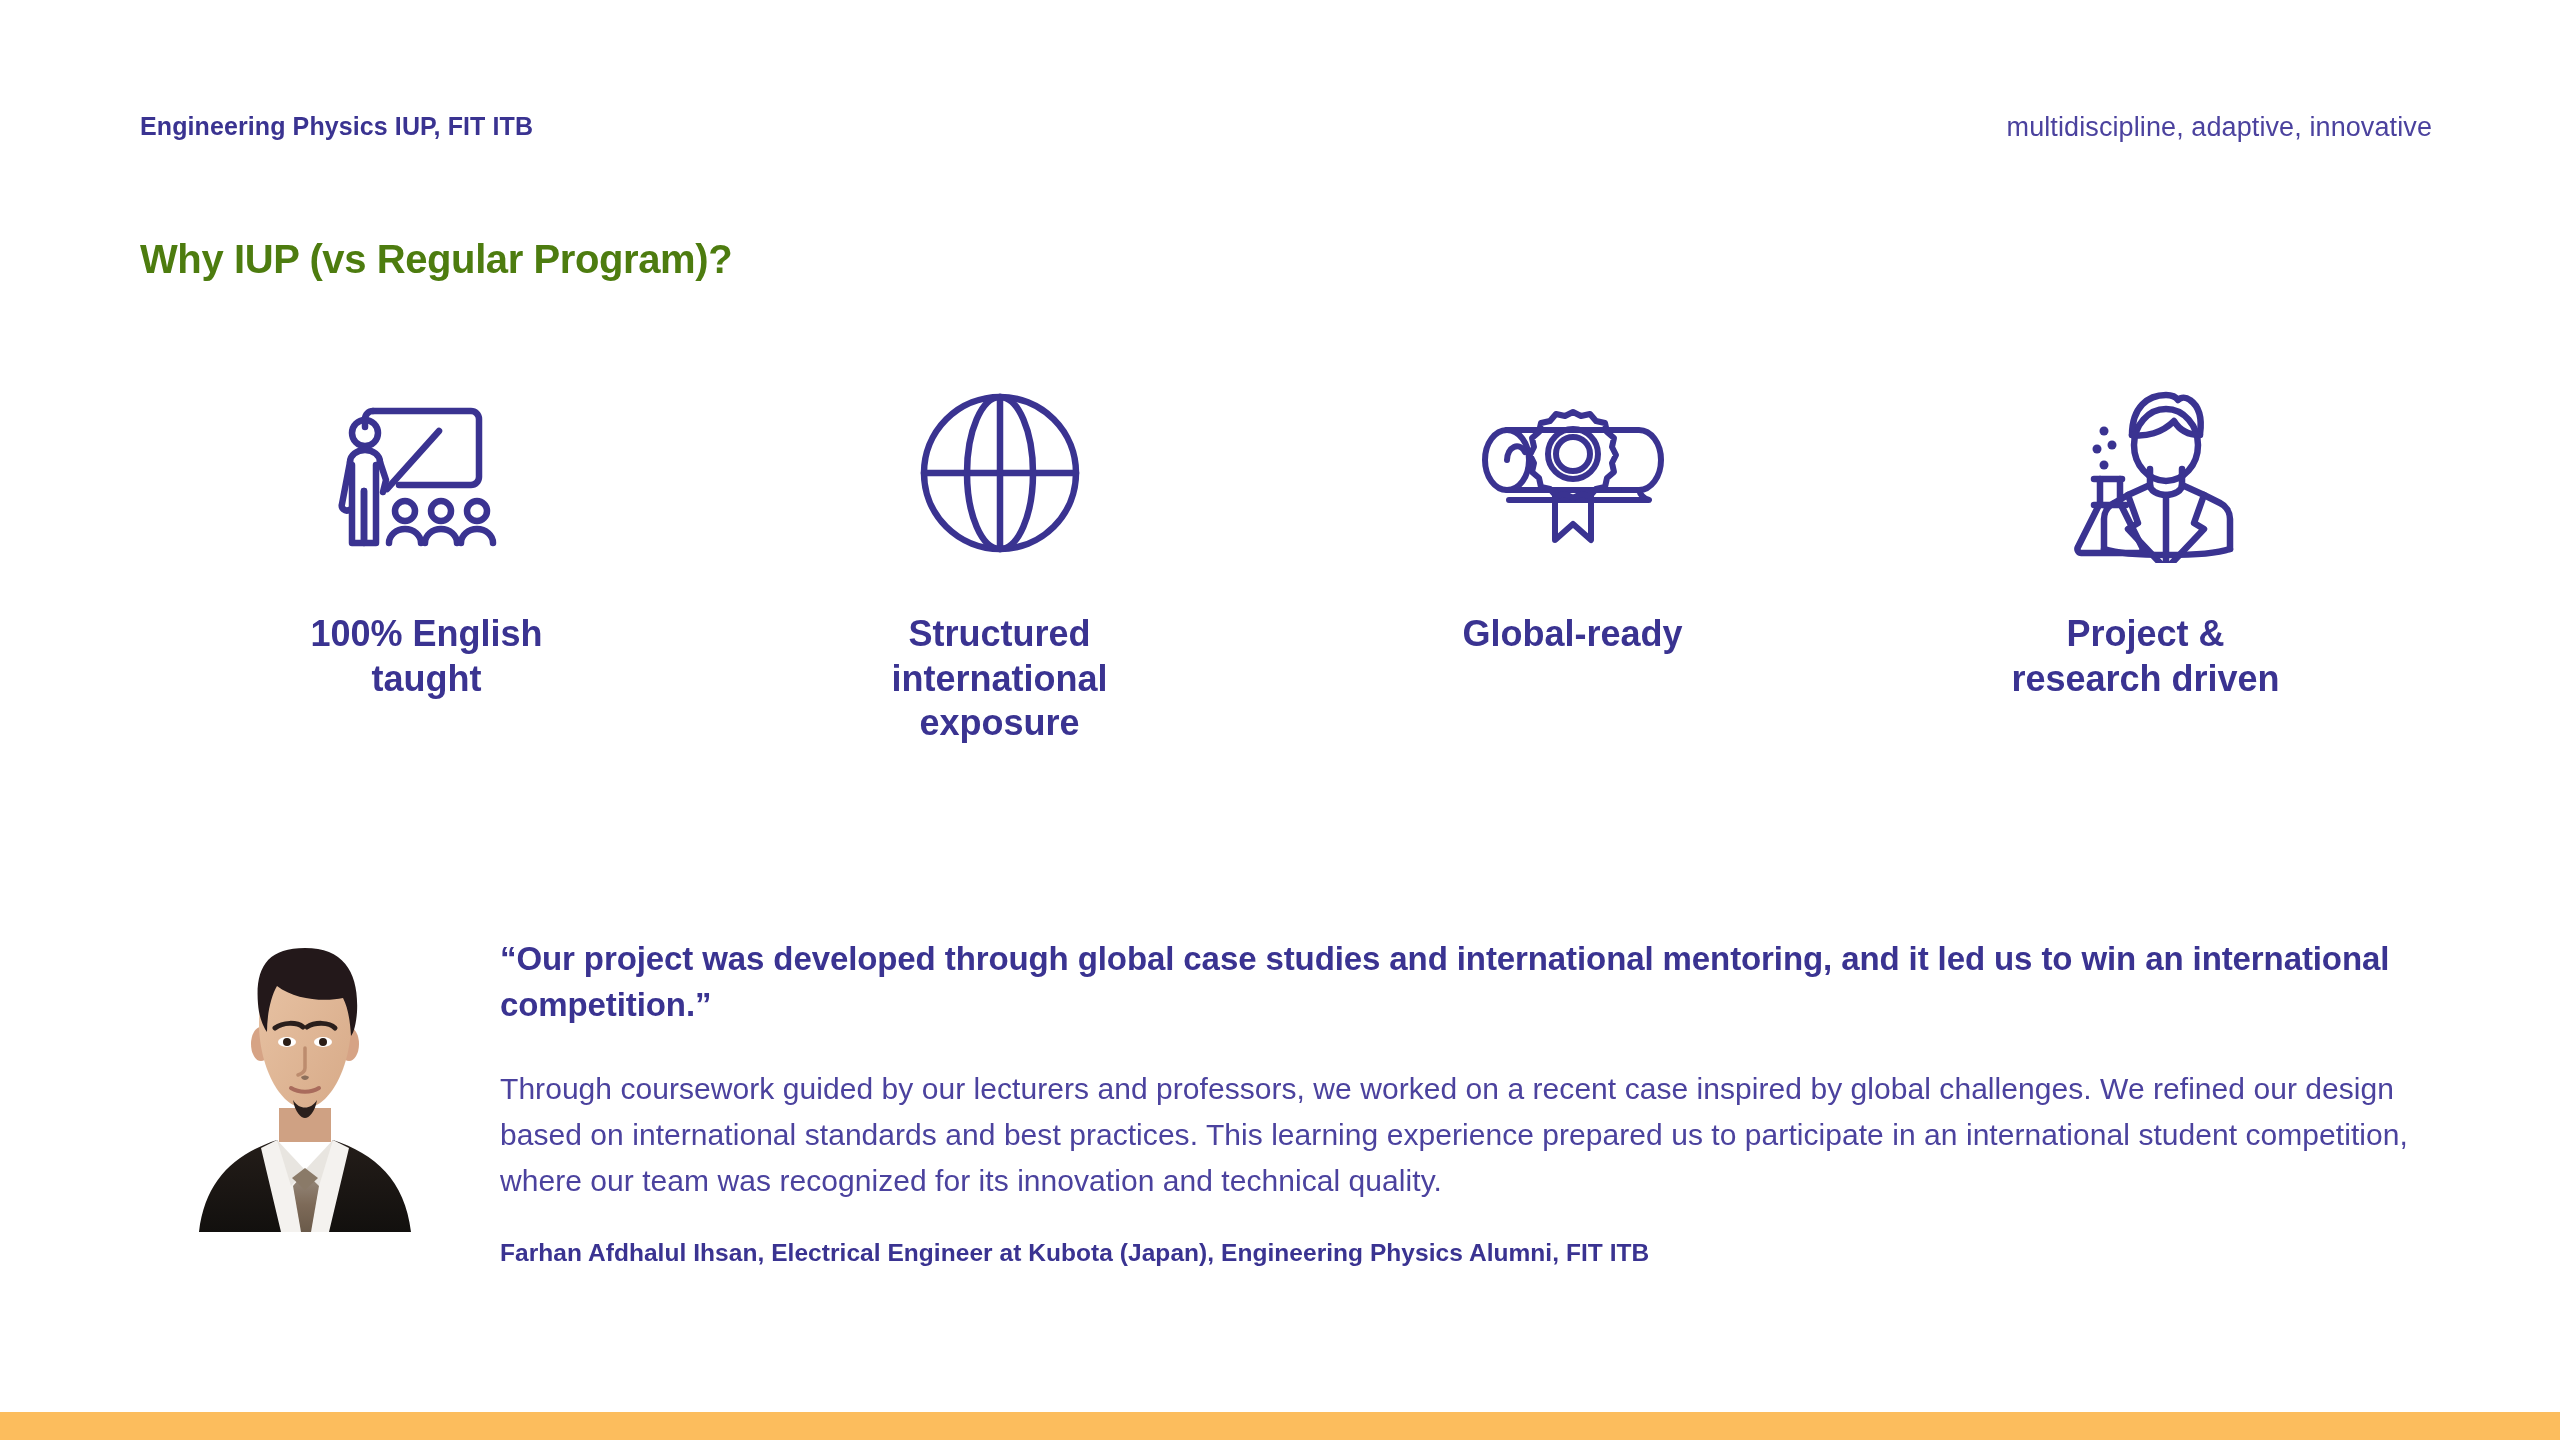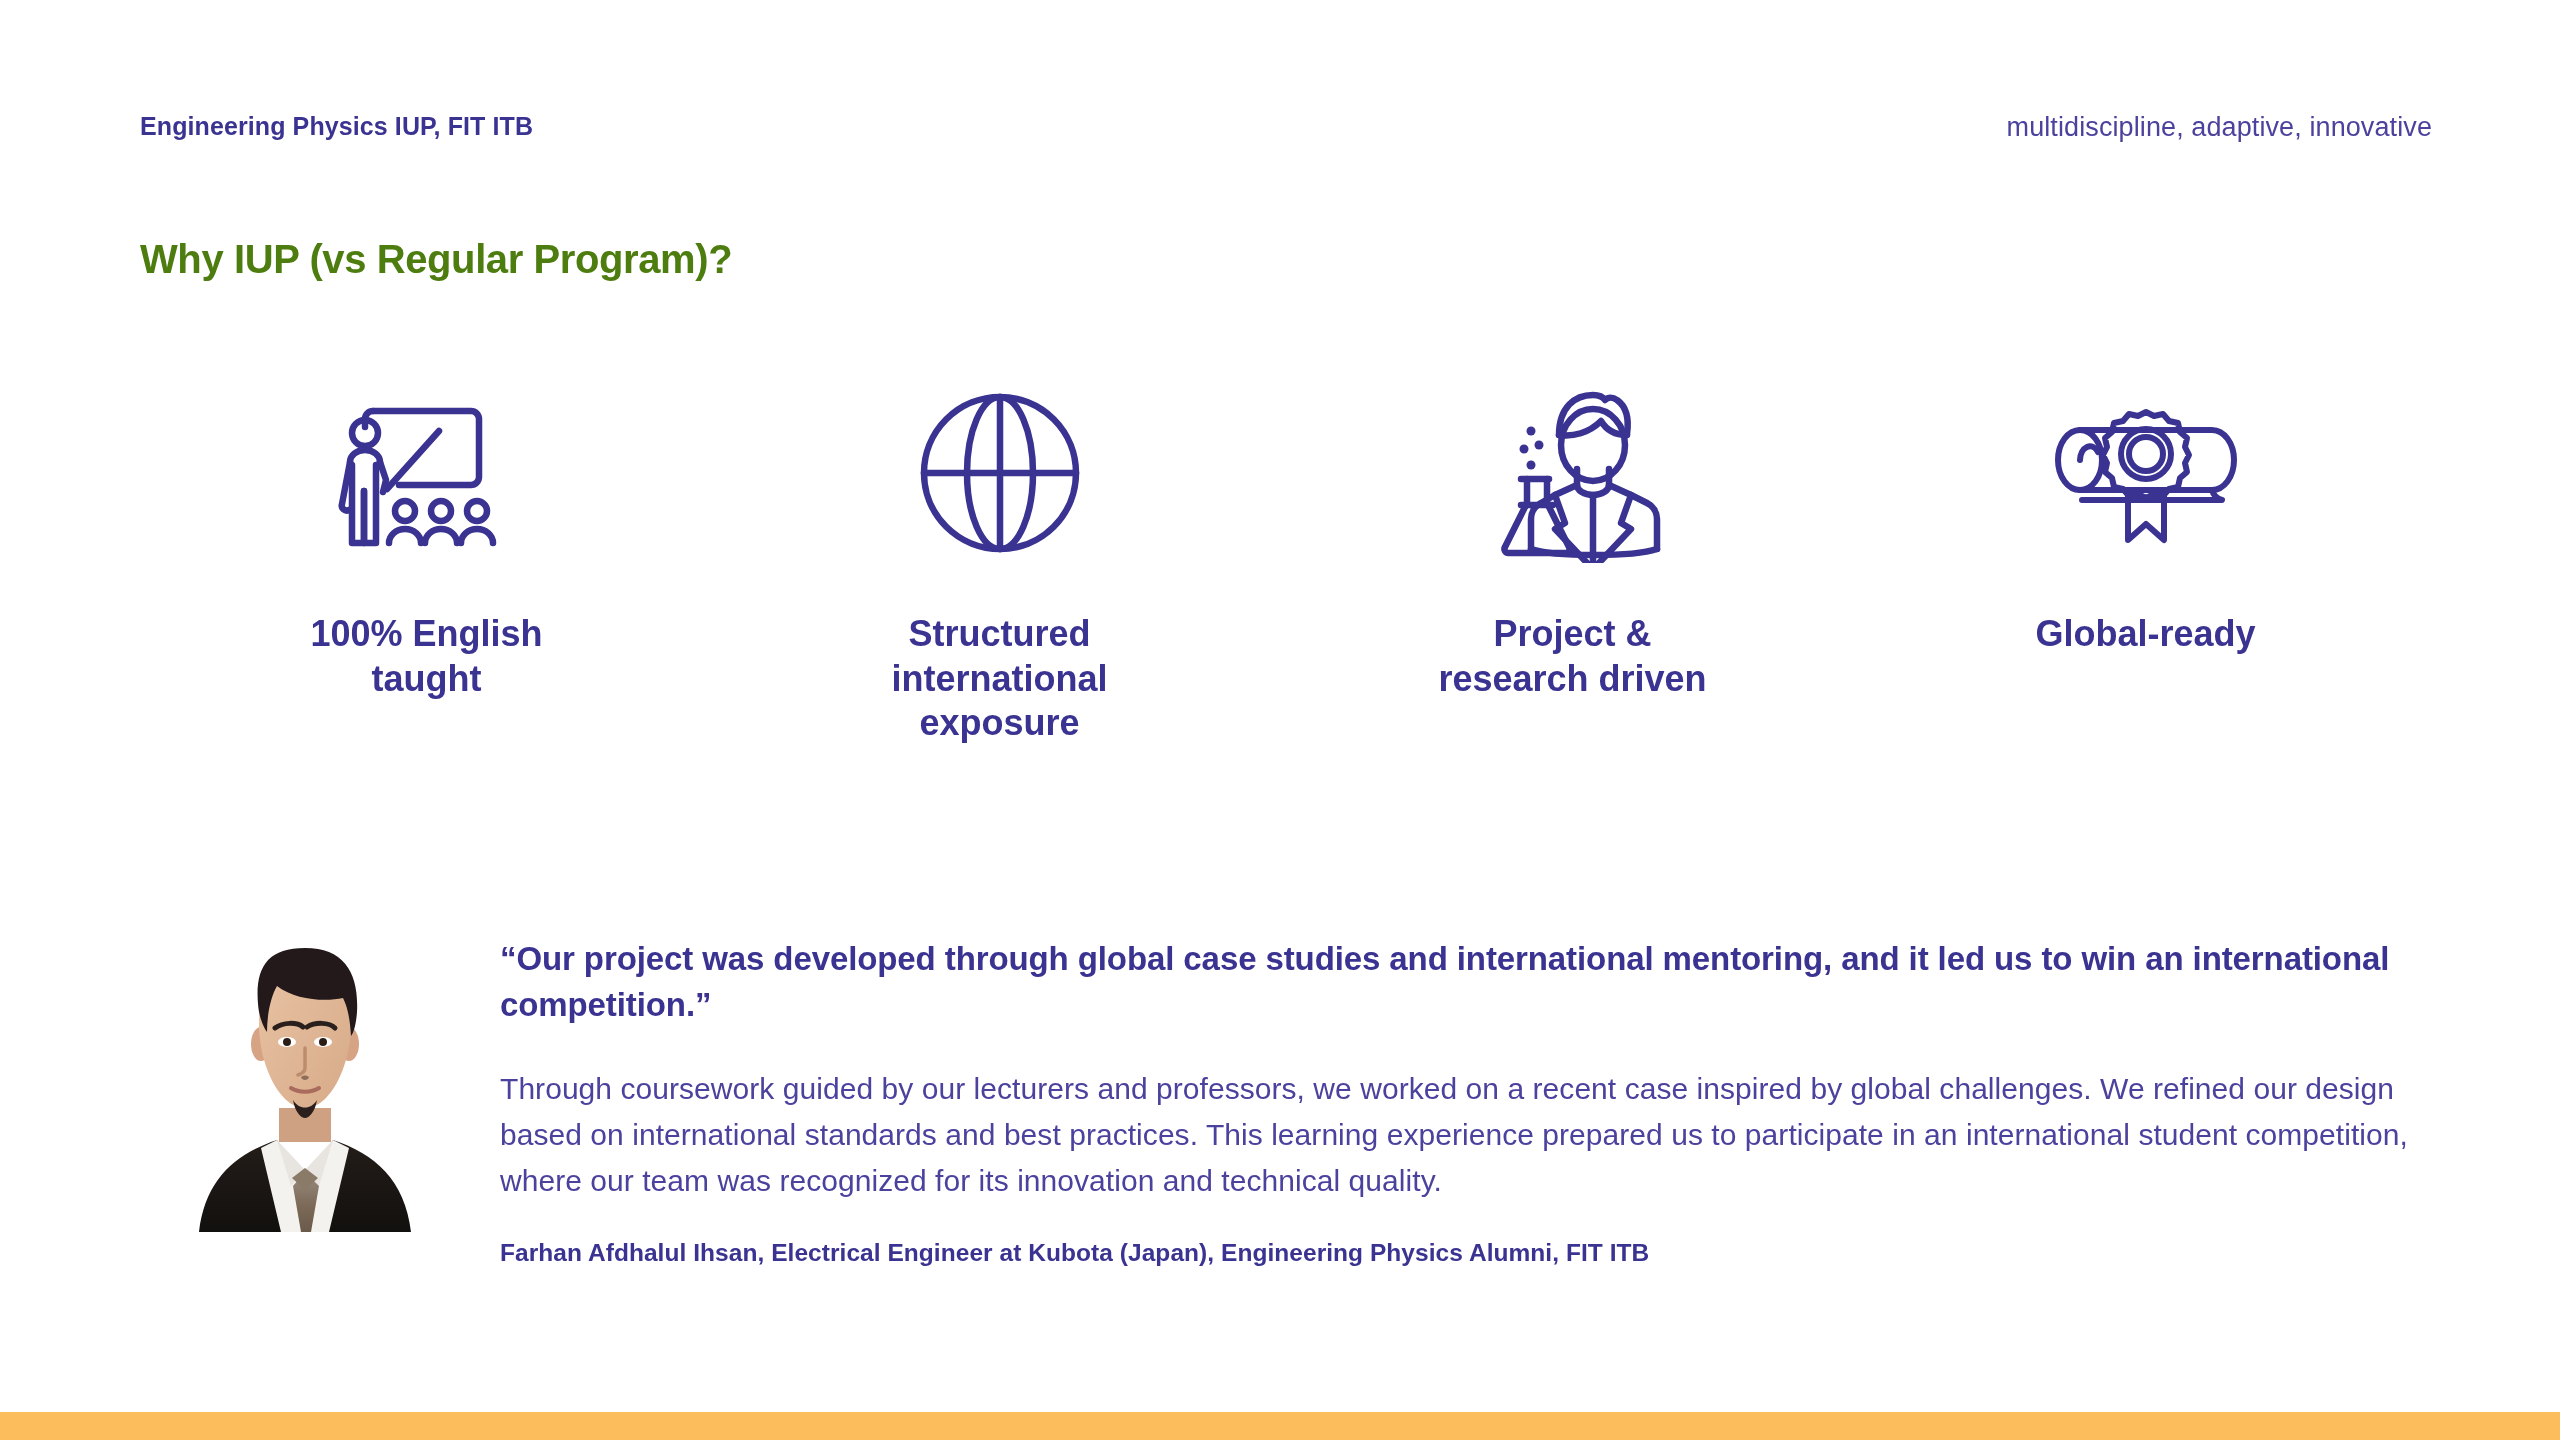--- a/index.html
+++ b/index.html
@@ -210,20 +210,43 @@
           <line x1="9" y1="85" x2="161" y2="85"></line>
           <line x1="85" y1="9" x2="85" y2="161"></line>
           <ellipse cx="85" cy="85" rx="33" ry="76"></ellipse>
         </svg>
       </div>
       <div class="feature-label">Structured international exposure</div>
     </div>
 
     <div class="feature">
       <div class="feature-icon">
+        <svg width="200" height="150" viewBox="0 0 200 150" fill="none" stroke="#3a3391" stroke-width="6" stroke-linecap="round" stroke-linejoin="round">
+
+          <path d="M34 32 h132 a22 30 0 0 1 0 60 h-22"></path>
+          <path d="M34 32 a22 30 0 0 0 0 60 h112"></path>
+          <path d="M34 92 a22 30 0 0 0 0 -60"></path>
+          <path d="M34 62 a10 14 0 0 1 18 -8"></path>
+          <path d="M166 92 a14 14 0 0 0 10 10 h-140"></path>
+
+          <path d="M100 14
+                   l8 4 l9 -2 l6 7 l9 2 l2 9 l7 6 l-2 9 l4 8 l-4 8 l2 9 l-7 6 l-2 9 l-9 2 l-6 7 l-9 -2 l-8 4
+                   l-8 -4 l-9 2 l-6 -7 l-9 -2 l-2 -9 l-7 -6 l2 -9 l-4 -8 l4 -8 l-2 -9 l7 -6 l2 -9 l9 -2 l6 -7 l9 2 z"></path>
+
+          <circle cx="100" cy="56" r="25"></circle>
+          <circle cx="100" cy="56" r="17"></circle>
+
+          <path d="M82 92 v50 l18 -16 l18 16 v-50"></path>
+        </svg>
+      </div>
+      <div class="feature-label">Global-ready</div>
+    </div>
+
+    <div class="feature">
+      <div class="feature-icon">
         <svg width="200" height="180" viewBox="0 0 200 180" fill="none" stroke="#3a3391" stroke-width="6.5" stroke-linecap="round" stroke-linejoin="round">
 
           <path d="M88 62 a32 36 0 0 0 64 0 a32 36 0 0 0 -64 0"></path>
 
           <path d="M86 52 c0-28 16-40 34-40 c6 0 10 2 12 5 c3-3 8-3 12 0 c10 7 12 20 10 34"></path>
           <path d="M86 52 c14 2 30-2 42-14 c6 10 14 14 26 14"></path>
 
           <path d="M104 86 v16 a16 10 0 0 0 32 0 v-16"></path>
 
           <path d="M104 102 l-22 10 l10 28 l-10 6 l34 36"></path>
@@ -238,43 +261,20 @@
           <path d="M54 96 v24 l-22 44 a4 4 0 0 0 4 6 h56 a4 4 0 0 0 4 -6 l-22 -44 v-24"></path>
           <line x1="48" y1="122" x2="80" y2="122"></line>
 
           <circle cx="58" cy="82" r="4.5" fill="#3a3391" stroke="none"></circle>
           <circle cx="51" cy="66" r="4.5" fill="#3a3391" stroke="none"></circle>
           <circle cx="66" cy="62" r="4.5" fill="#3a3391" stroke="none"></circle>
           <circle cx="58" cy="48" r="4.5" fill="#3a3391" stroke="none"></circle>
         </svg>
       </div>
       <div class="feature-label">Project &amp; research driven</div>
-    </div>
-
-    <div class="feature">
-      <div class="feature-icon">
-        <svg width="200" height="150" viewBox="0 0 200 150" fill="none" stroke="#3a3391" stroke-width="6" stroke-linecap="round" stroke-linejoin="round">
-
-          <path d="M34 32 h132 a22 30 0 0 1 0 60 h-22"></path>
-          <path d="M34 32 a22 30 0 0 0 0 60 h112"></path>
-          <path d="M34 92 a22 30 0 0 0 0 -60"></path>
-          <path d="M34 62 a10 14 0 0 1 18 -8"></path>
-          <path d="M166 92 a14 14 0 0 0 10 10 h-140"></path>
-
-          <path d="M100 14
-                   l8 4 l9 -2 l6 7 l9 2 l2 9 l7 6 l-2 9 l4 8 l-4 8 l2 9 l-7 6 l-2 9 l-9 2 l-6 7 l-9 -2 l-8 4
-                   l-8 -4 l-9 2 l-6 -7 l-9 -2 l-2 -9 l-7 -6 l2 -9 l-4 -8 l4 -8 l-2 -9 l7 -6 l2 -9 l9 -2 l6 -7 l9 2 z"></path>
-
-          <circle cx="100" cy="56" r="25"></circle>
-          <circle cx="100" cy="56" r="17"></circle>
-
-          <path d="M82 92 v50 l18 -16 l18 16 v-50"></path>
-        </svg>
-      </div>
-      <div class="feature-label">Global-ready</div>
     </div>
 
   </div>
 
   <div class="testimonial">
 
     <div class="portrait">
       <svg width="260" height="300" viewBox="0 0 260 300">
         <defs>
           <linearGradient id="skin" x1="0" y1="0" x2="1" y2="1">

